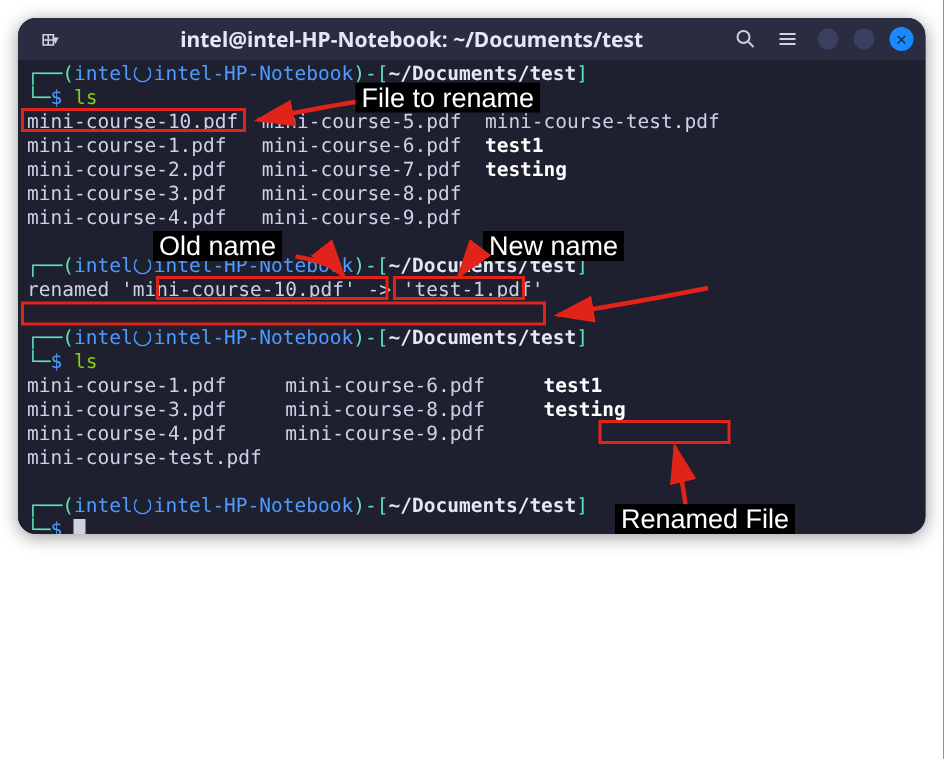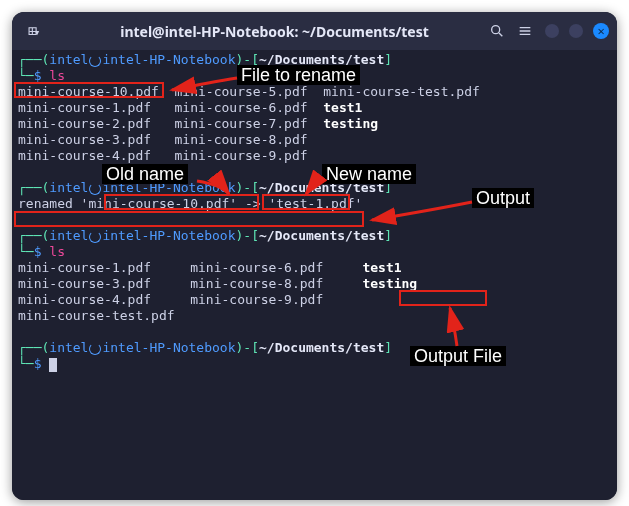--- a/index.html
+++ b/index.html
@@ -10,21 +10,21 @@
     font-family: "DejaVu Sans Mono", Consolas, monospace;
     font-size: 13px;
     position: relative;
     overflow: hidden;
   }
   .window {
     position: absolute;
     left: 12px;
     top: 12px;
     width: 605px;
-    height: 488px;
+    height: 344px;
     background: #1e2030;
     border-radius: 12px;
     display: flex;
     flex-direction: column;
     overflow: hidden;
     box-shadow: 0 2px 12px rgba(0,0,0,0.4);
   }
   
   .titlebar {
     height: 38px;
@@ -85,21 +85,21 @@
     padding: 2px 6px;
     color: #cdd1e6;
     line-height: 16px;
     position: relative;
   }
   .row { white-space: pre; font-family: inherit; height: 16px;}
   .c-bracket { color: #5ee5b5; }
   .c-user { color: #4f9bff; }
   .c-path { color: #e4e7f7; font-weight: bold; }
   .c-prompt { color: #4f9bff; }
-  .c-cmd { color: #ec4899; }
+  .c-cmd { color: #84cc16; }
   .c-arg { color: #cdd1e6; }
   .c-dir { color: #ffffff; font-weight: bold; }
   .c-file { color: #cdd1e6; }
   .cursor {
     display: inline-block;
     width: 8px;
     height: 14px;
     background: #cdd1e6;
     vertical-align: middle;
   }
@@ -191,22 +191,21 @@
 
     <div class="ann-box" style="left:2px; top:32px; width:150px; height:16px;"></div>
     <div class="ann-box" style="left:92px; top:144px; width:155px; height:16px;"></div>
     <div class="ann-box" style="left:250px; top:144px; width:88px; height:16px;"></div>
     <div class="ann-box" style="left:2px; top:161px; width:350px; height:16px;"></div>
     <div class="ann-box" style="left:387px; top:240px; width:88px; height:16px;"></div>
 
     <div class="ann-label" style="left:225px; top:15px;">File to rename</div>
     <div class="ann-label" style="left:90px; top:114px;">Old name</div>
     <div class="ann-label" style="left:310px; top:114px;">New name</div>
-    <div class="ann-label" style="left:460px; top:138px;">Output</div>
-    <div class="ann-label" style="left:398px; top:296px;">Output File</div>
+    <div class="ann-label" style="left:398px; top:296px;">Renamed File</div>
 
     <svg class="arrow" style="left:0;top:0;width:600px;height:450px;">
       <defs>
         <marker id="ah" markerWidth="10" markerHeight="10" refX="8" refY="3" orient="auto">
           <path d="M0,0 L9,3 L0,6 Z" fill="#e2231a"></path>
         </marker>
       </defs>
 
       <path d="M 225 28 Q 200 32 160 40" stroke="#e2231a" stroke-width="3" fill="none" marker-end="url(#ah)"></path>
 

